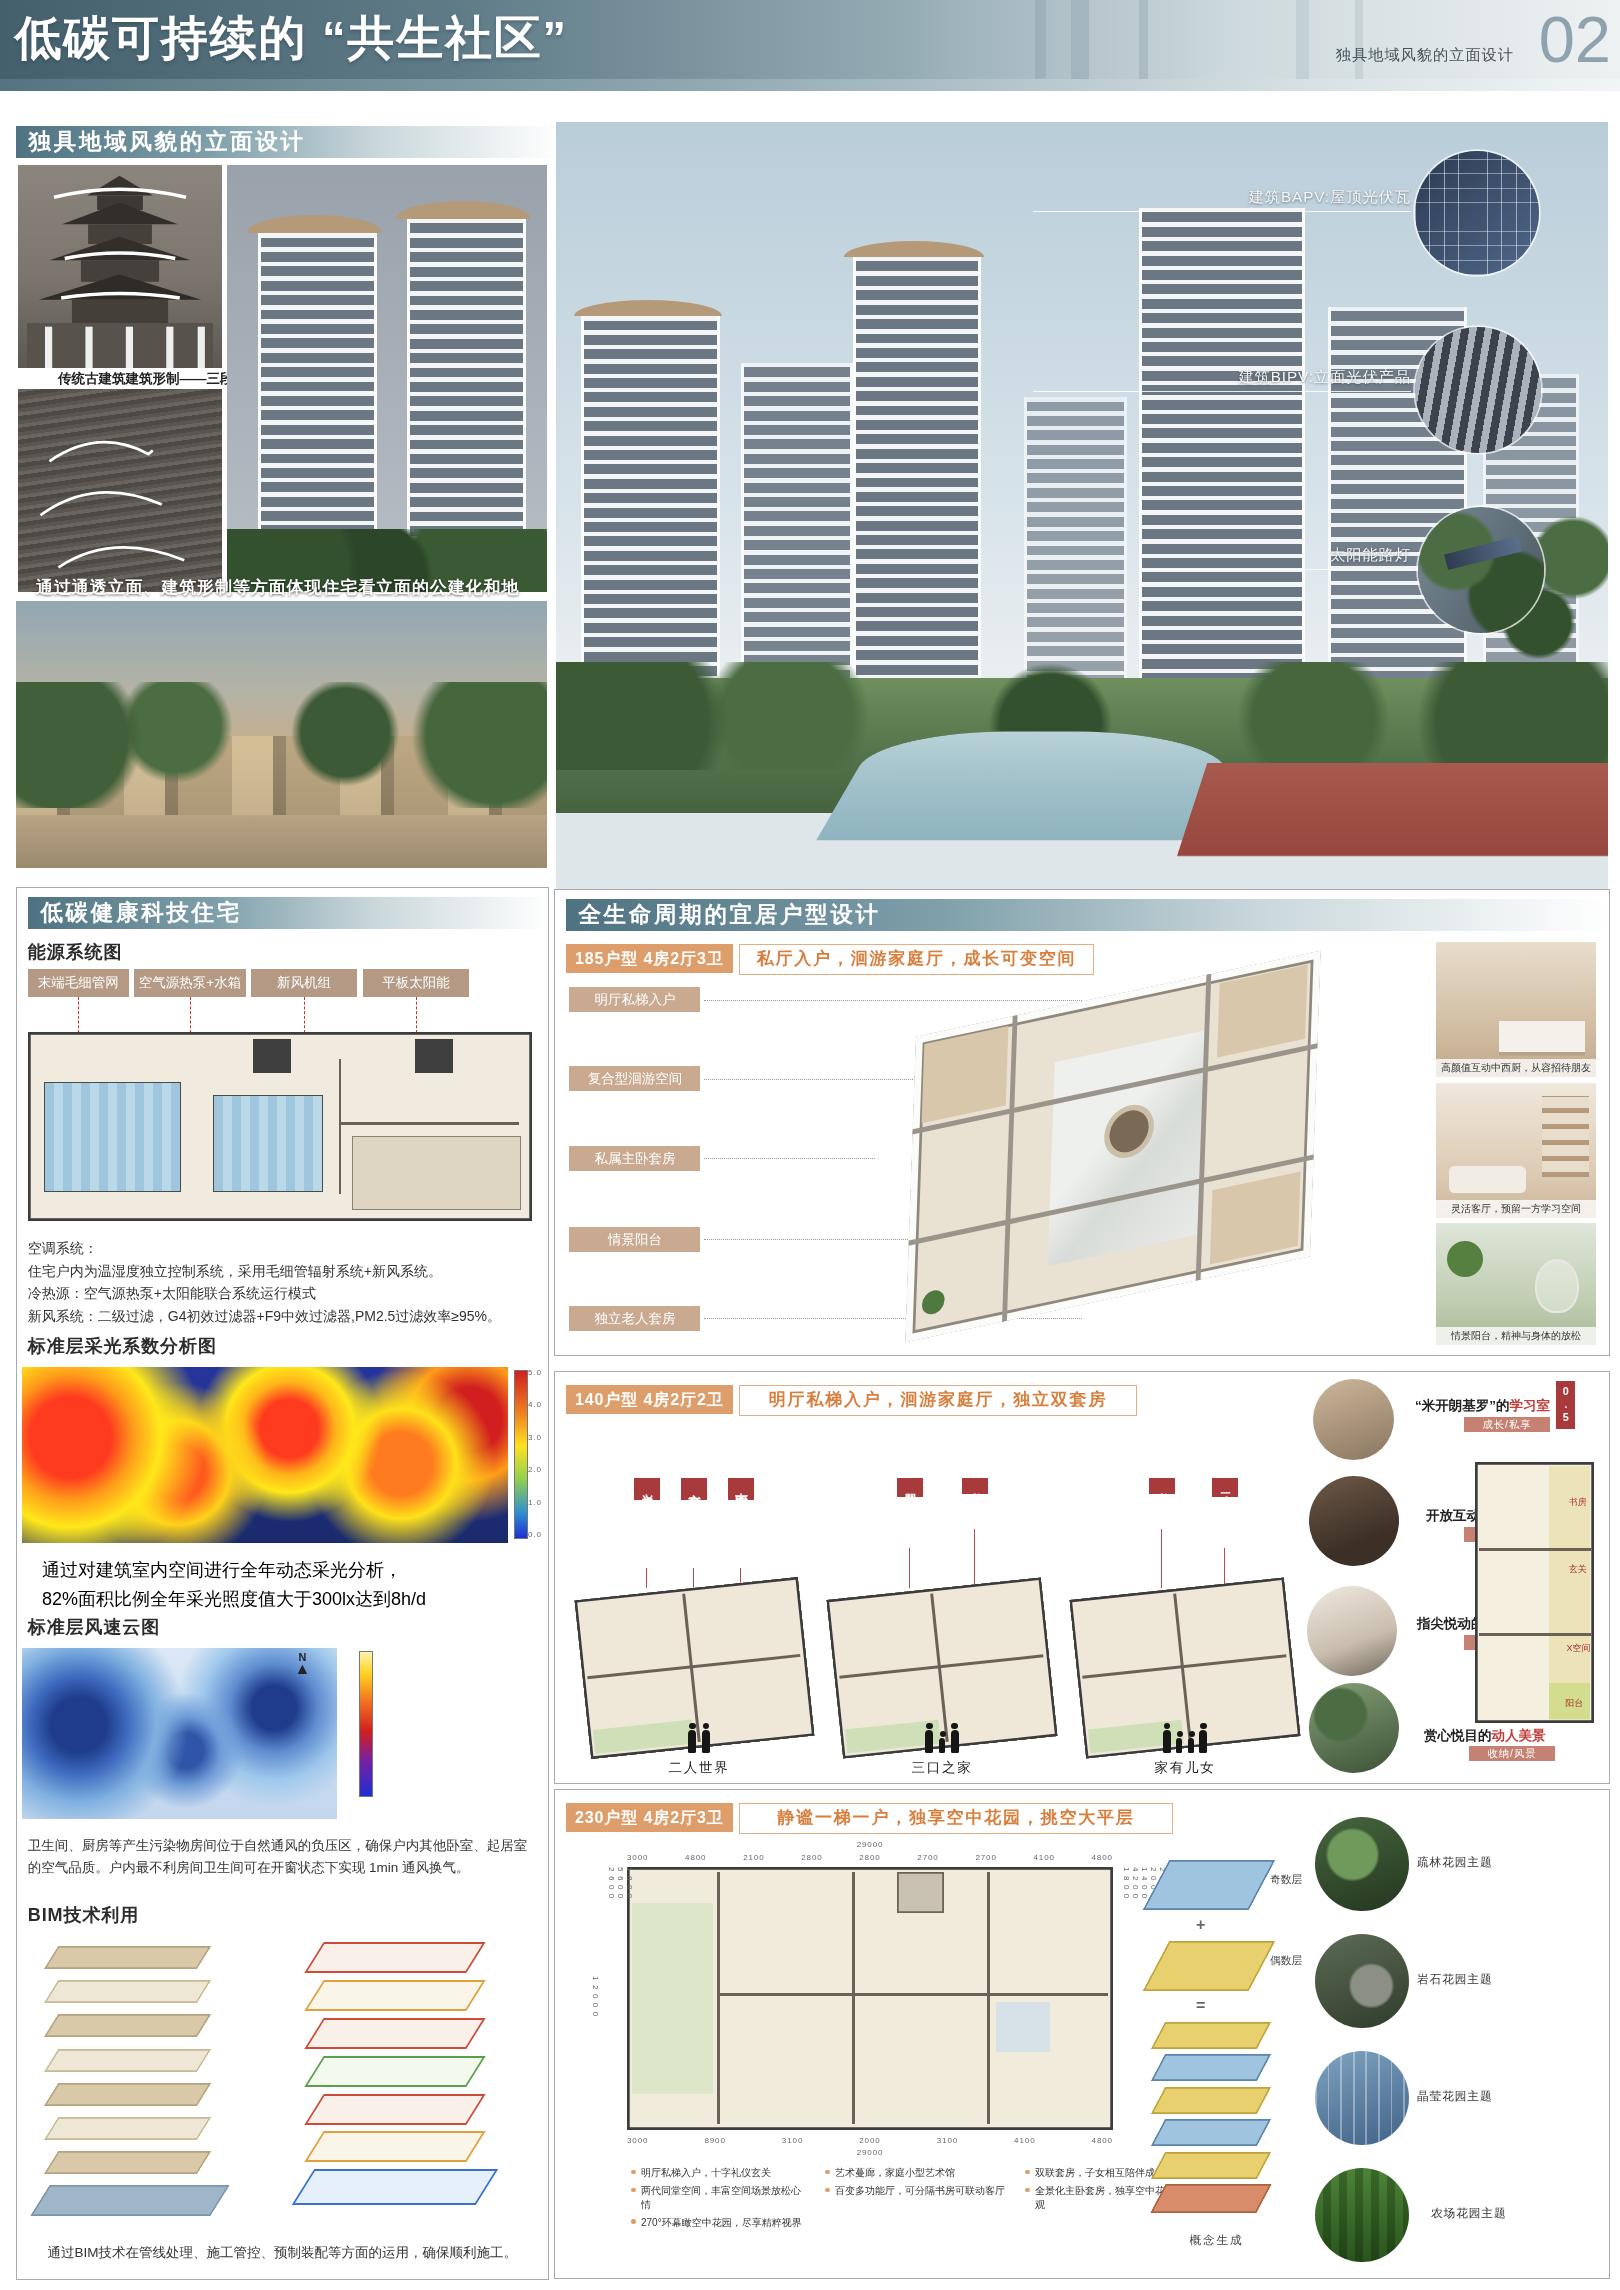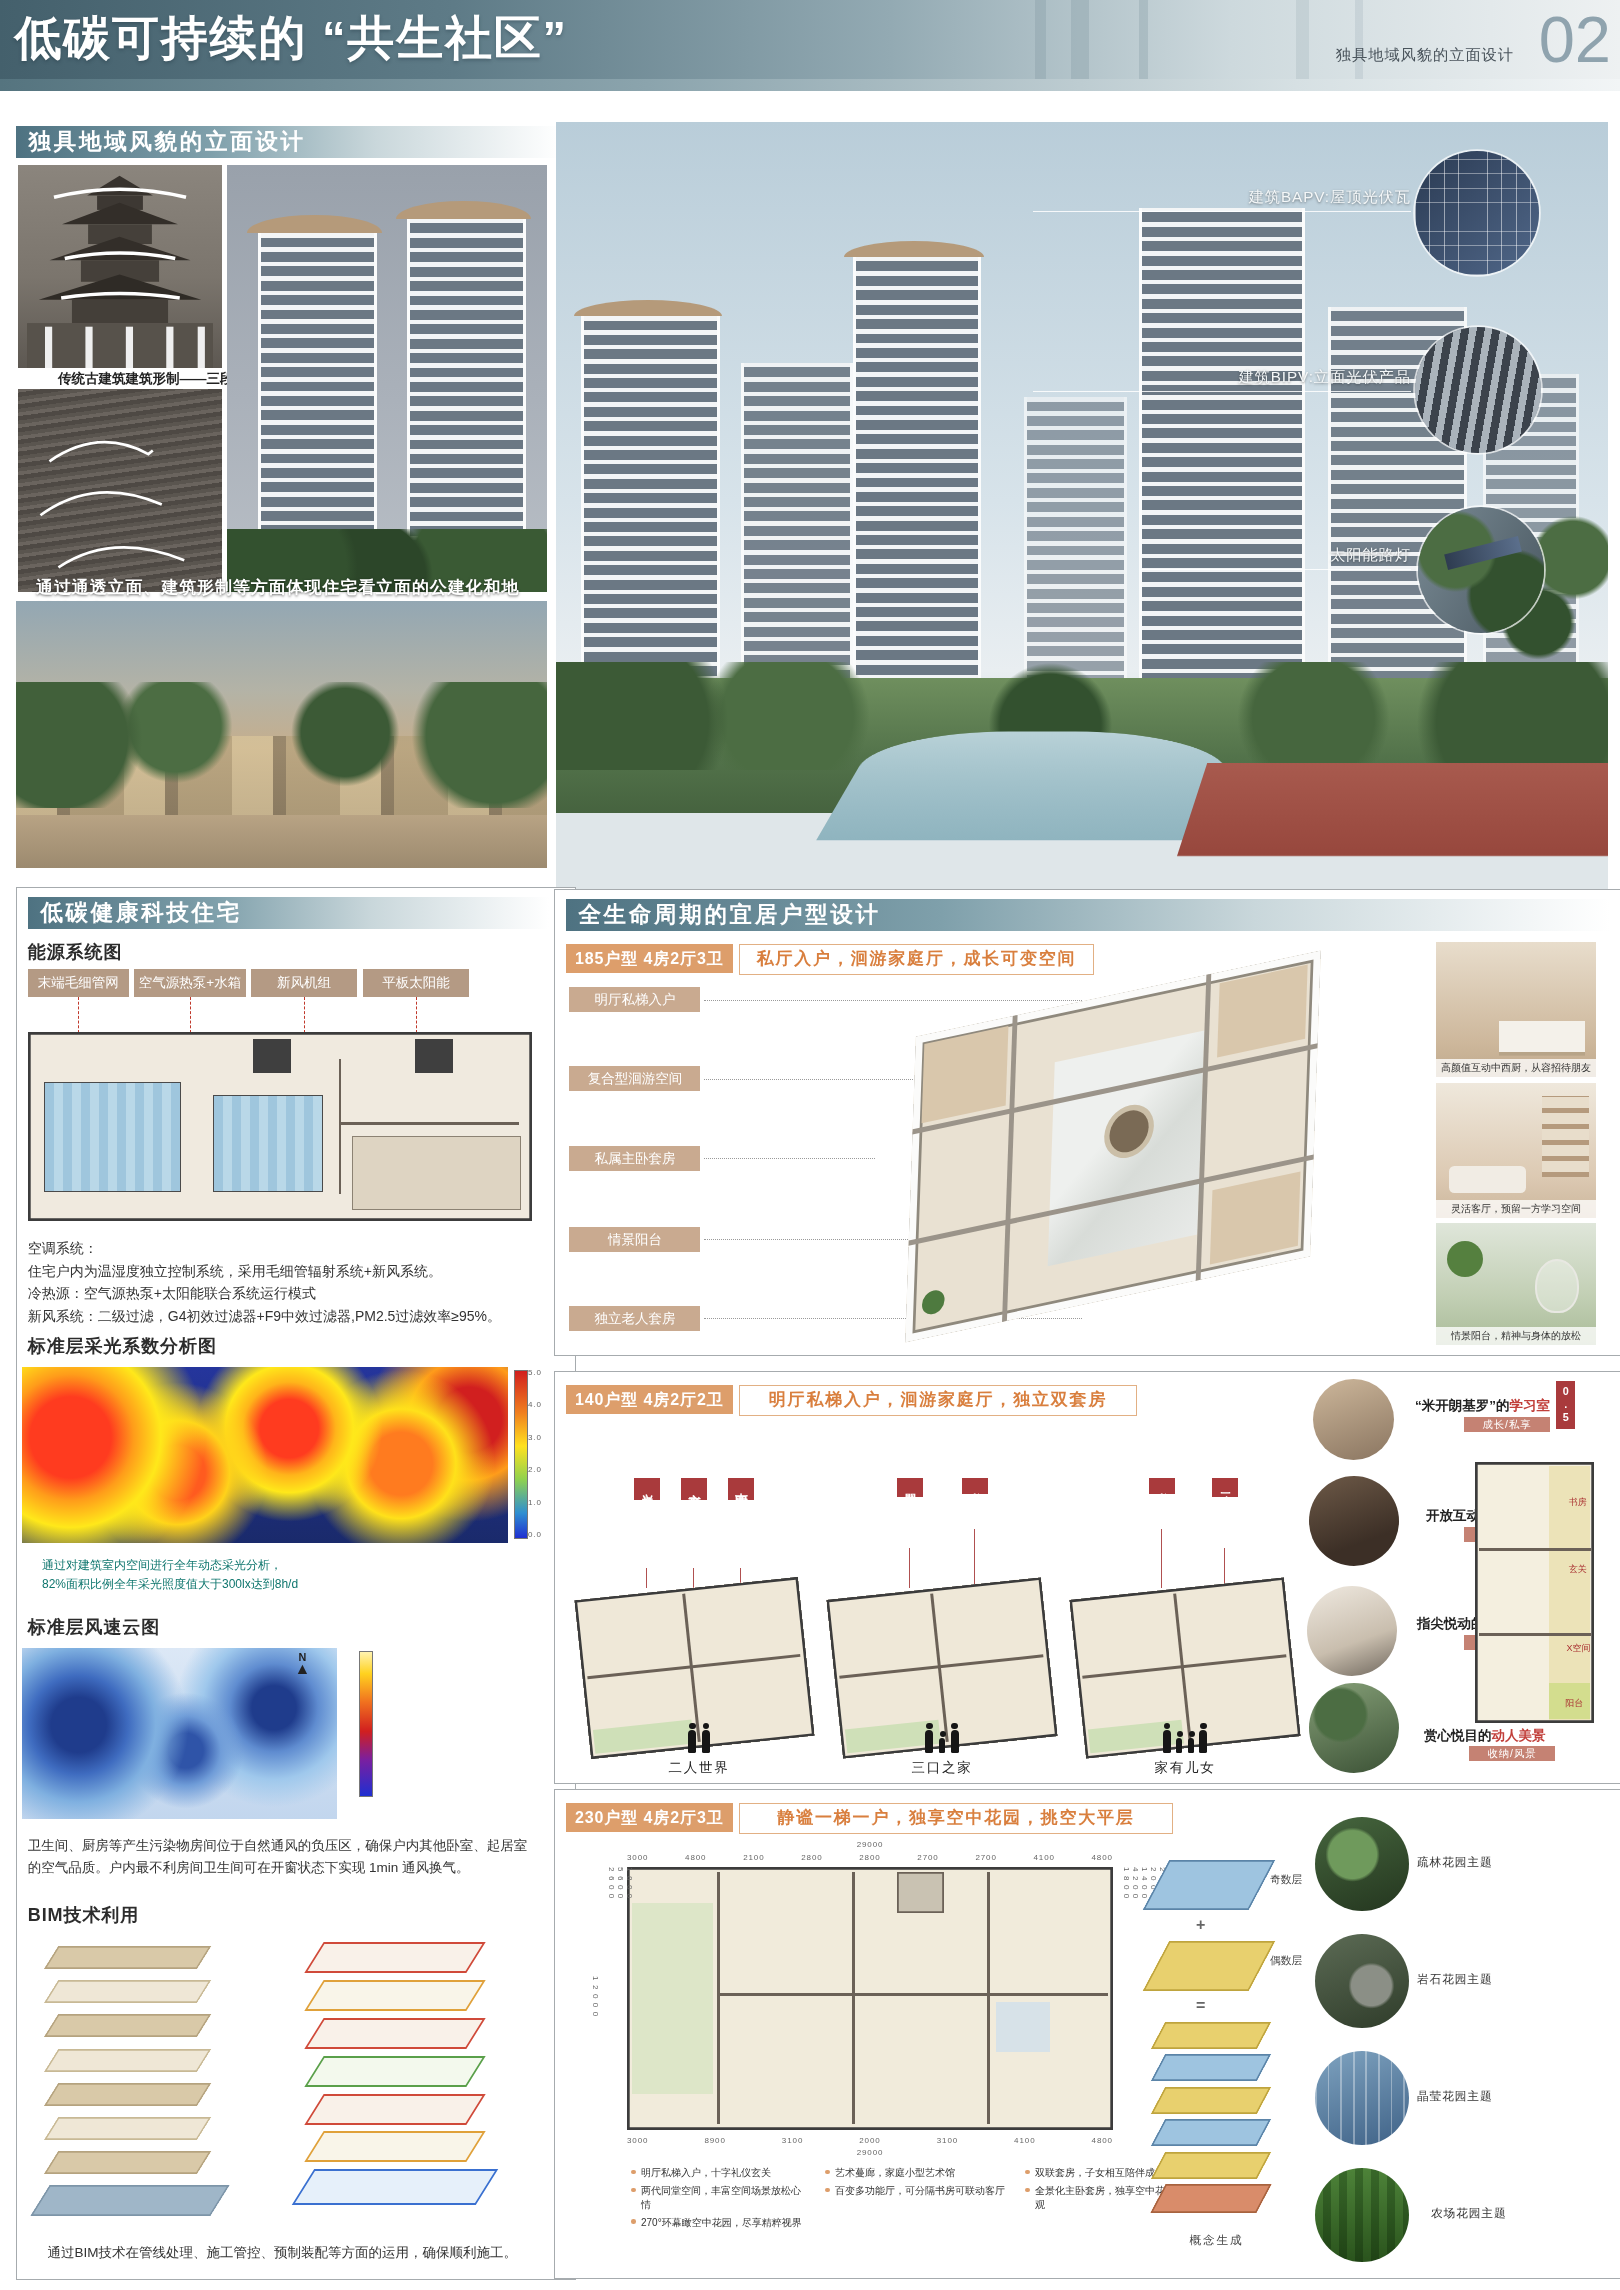--- a/index.html
+++ b/index.html
@@ -15,21 +15,21 @@
   .feat{font-size:13.5px;font-weight:bold;color:#222;white-space:nowrap;}
   .feat .hl{color:#c13f3a;}
   .ftag{background:#c58273;color:#fff;font-size:10.4px;text-align:center;line-height:15.3px;letter-spacing:0.9px;}
   .dotline{border-top:1.8px dotted #9a9a9a;height:0;}
   .dashred{border-left:1.4px dashed #c0392b;width:0;}
   .bullet{font-size:10px;color:#333;line-height:1.35;margin-bottom:4.5px;padding-left:10px;position:relative;}
   .bullet::before{content:"";position:absolute;left:0;top:3.6px;width:4.5px;height:4.5px;background:#dd9e6b;border-radius:50%;}
   .capsm{font-size:10px;color:#333;background:rgba(255,255,255,.78);text-align:center;line-height:18px;}
   .dim{font-size:8px;color:#666;letter-spacing:0.9px;}
   .vdim{writing-mode:vertical-rl;font-size:8px;color:#666;letter-spacing:4.5px;}
-  .box{border:0.9px solid #a6abae;background:#fff;padding-left:27px;}
+  .box{border:0.9px solid #a6abae;background:#fff;}
   .annl{color:#f4f7f8;font-size:15.3px;text-align:right;border-bottom:0.9px solid rgba(255,255,255,.85);padding-bottom:2.7px;text-shadow:0 0.9px 2.7px rgba(0,0,0,.45);letter-spacing:0.9px;}
   .circ{border-radius:50%;box-shadow:0 0 0 1.8px rgba(255,255,255,.7);overflow:hidden;}
   .tower{background:repeating-linear-gradient(180deg,#f3f5f6 0 4.5px,#6b7884 4.5px 14.4px);border-left:3.6px solid #fbfcfc;border-right:3.6px solid #fbfcfc;}
   .towercap{background:#b59a7a;border-radius:50% 50% 0 0/100% 100% 0 0;}
   .plan{background:#efe8d8;box-shadow:inset 0 0 0 2.7px #3c3c3c;}
   .planline{background:#6b6157;}
   .person{display:inline-block;width:8px;height:22.5px;background:#161616;border-radius:4.5px 4.5px 1.8px 1.8px;position:relative;margin:0 2.7px;vertical-align:bottom;}
   .person::before{content:"";position:absolute;top:-7.2px;left:0.9px;width:6.3px;height:6.3px;border-radius:50%;background:#161616;}
   .person.kid{height:14.4px;width:6.3px;}
   .famcap{font-size:13.5px;color:#222;text-align:center;letter-spacing:1.8px;}
@@ -170,21 +170,21 @@
     <div class="abs" style="left:5.4px;top:479px;width:486px;height:176px;background:radial-gradient(circle at 10% 40%,#ff3b1f 0 9%,#ff9c1a 14%,#ffe81a 20%,transparent 30%),radial-gradient(circle at 32% 60%,#ff5b1f 0 8%,#ffd21a 15%,transparent 26%),radial-gradient(circle at 55% 35%,#ff3b1f 0 10%,#ffb41a 16%,#ffe81a 22%,transparent 32%),radial-gradient(circle at 78% 55%,#ff7b1f 0 8%,#ffe11a 14%,transparent 24%),radial-gradient(circle at 92% 30%,#d11f1f 0 7%,#ff9c1a 13%,transparent 22%),linear-gradient(180deg,#25359c,#1a2a6b);"></div>
     <div class="abs scalebar" style="left:497px;top:482px;width:11.7px;height:167px;border:0.9px solid #777;"></div>
     <div class="abs" style="left:511px;top:480px;height:171px;display:flex;flex-direction:column;justify-content:space-between;">
       <span class="dim">5.0</span>
       <span class="dim">4.0</span>
       <span class="dim">3.0</span>
       <span class="dim">2.0</span>
       <span class="dim">1.0</span>
       <span class="dim">0.0</span>
     </div>
-    <div class="abs" style="left:25px;top:668px;width:486px;font-size:12px;color:#0f766e;line-height:1.6;">
+    <div class="abs" style="left:25px;top:668px;width:486px;font-size:18px;color:#000000;line-height:1.6;">
       <div>通过对建筑室内空间进行全年动态采光分析，</div>
       <div>82%面积比例全年采光照度值大于300lx达到8h/d</div>
     </div>
 
     <div class="abs subhead" style="left:10.8px;top:727px;">标准层风速云图</div>
     <div class="abs" style="left:5.4px;top:760px;width:315px;height:171px;background:radial-gradient(circle at 18% 45%,#1f3c8c 0 10%,#3f6cc0 18%,#7fb0e0 28%,transparent 40%),radial-gradient(circle at 52% 60%,#2f54a8 0 9%,#6f9cd8 18%,transparent 30%),radial-gradient(circle at 80% 35%,#1f3c8c 0 8%,#5f8cd0 16%,#9fc8ec 26%,transparent 36%),linear-gradient(180deg,#dce8f6,#c2d6ee);"></div>
     <div class="abs" style="left:270px;top:763px;width:31px;text-align:center;">
       <div style="font-size:10.8px;font-weight:bold;color:#222;">N</div>
       <div style="font-size:16px;line-height:12.6px;color:#222;">▲</div>
     </div>

